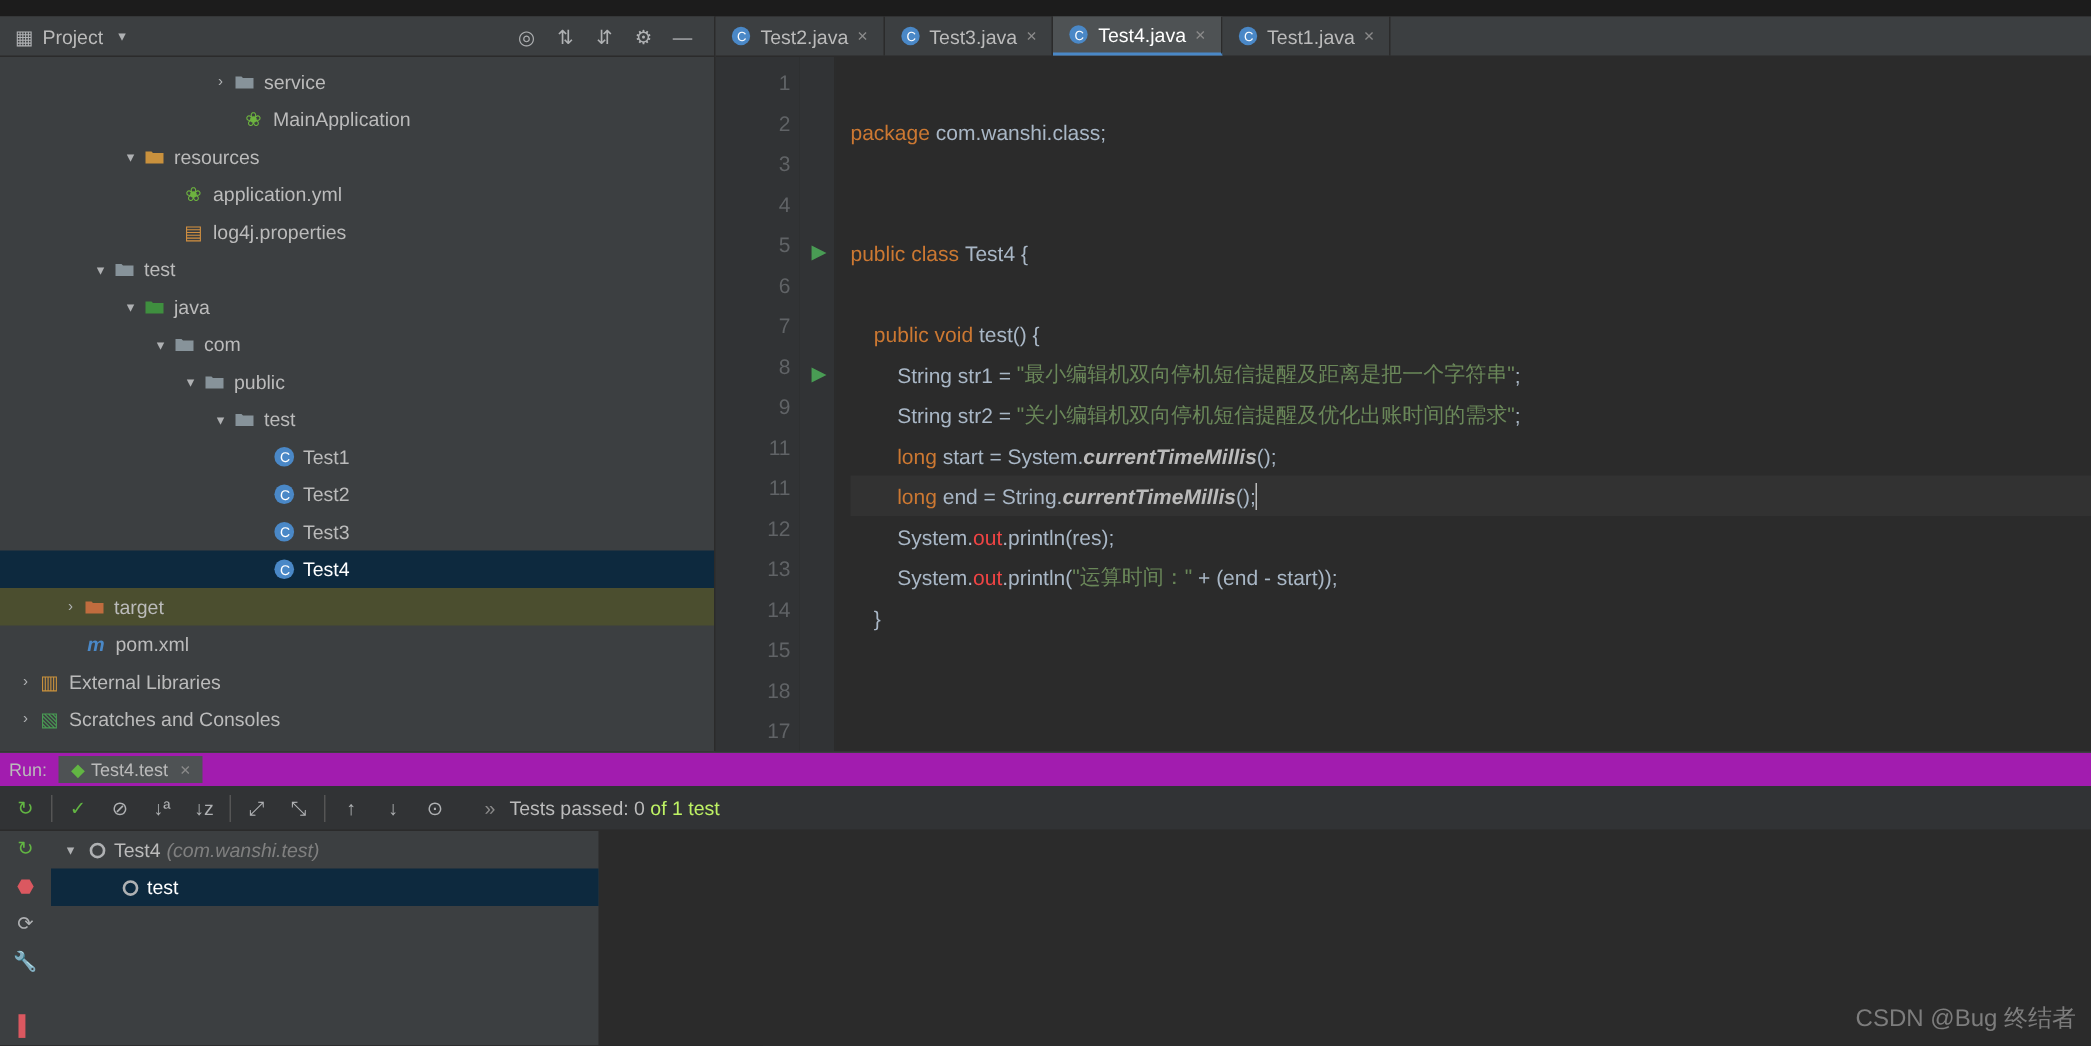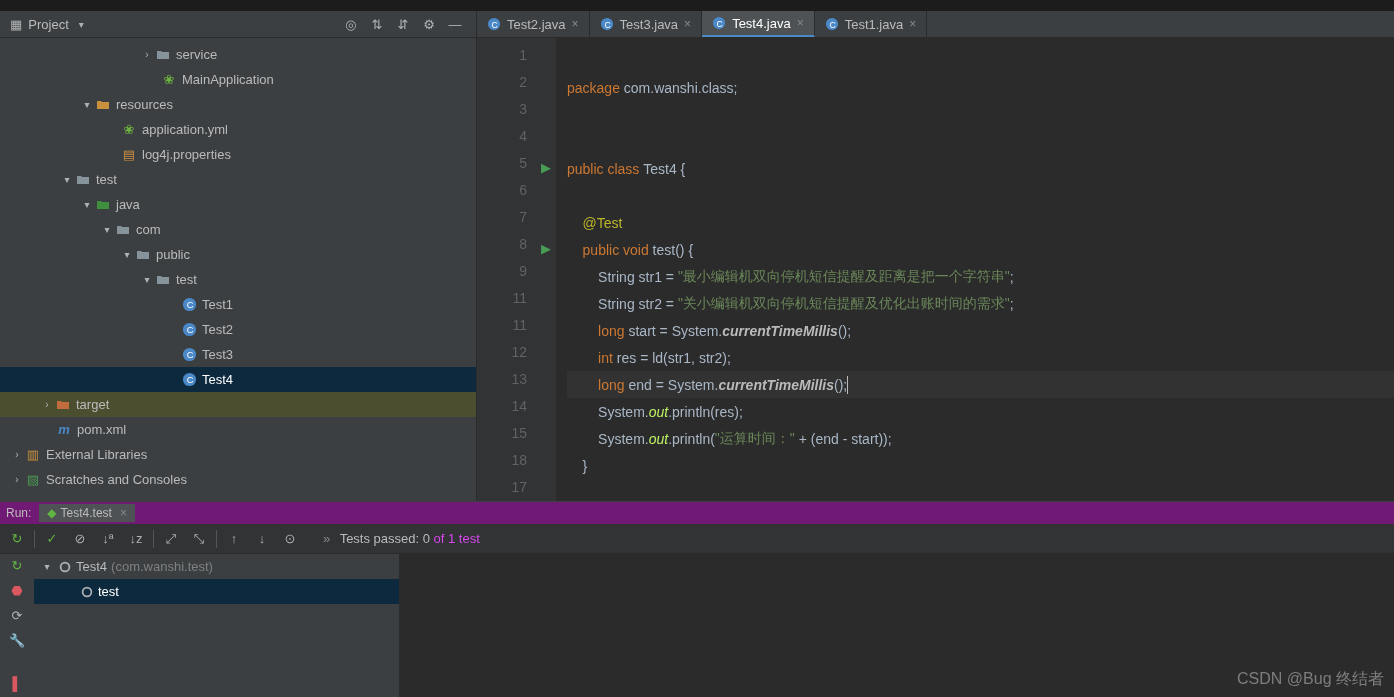--- a/index.html
+++ b/index.html
@@ -34,43 +34,43 @@
   .gutter { width:56px; background:#313335; color:#606366; text-align:right; padding:4px 6px 0 0; line-height:27px; position:relative; }
   .ln { height:27px; position:relative; }
   .ln .gicn { position:absolute; right:-24px; top:4px; color:#499c54; font-size:13px; }
   .marks { width:24px; background:#313335; border-right:1px solid #2b2b2b; }
   .code { flex:1; padding:4px 0 0 10px;margin-top:32px; }
   .cl { height:27px; display:flex; align-items:center; white-space:pre; }
   .cl.caret-line { background:#323232; }
   .kw { color:#cc7832; }
   .str { color:#6a8759; }
   .ann { color:#bbb529; }
-  .field { color:#bef264; font-style:italic; }
+  .field { color:#ef4444; }
   .ital { font-style:italic; color:#bababa;font-weight:bold; }
   .pln { color:#a9b7c6; }
   .caret { display:inline-block; width:1px; height:18px; background:#bbbbbb; vertical-align:middle; }
 
   .run-panel { height:196px; background:#2b2b2b; display:flex; flex-direction:column; border-top:1px solid #3c3f41; }
-  .run-header { height:22px; background:#701a75; display:flex; align-items:center; padding:0 6px; font-size:12px; }
+  .run-header { height:22px; background:#a21caf; display:flex; align-items:center; padding:0 6px; font-size:12px; }
   .run-header .tab-run { background:#4e5254; padding:2px 8px; display:flex; align-items:center; gap:4px; margin-left:8px; }
   .run-header .close-r { color:#8a8a8a; margin-left:4px; }
 
   .run-toolbar { height:30px; background:#313335; display:flex; align-items:center; padding:0 6px; border-bottom:1px solid #2b2b2b; gap:6px; }
   .run-toolbar .ric { width:22px; height:22px; display:flex; align-items:center; justify-content:center; color:#afb1b3; cursor:pointer; }
   .divider { width:1px; height:18px; background:#555; }
   .tests-status { margin-left:16px; color:#bbbbbb; font-size:13px; }
-  .tests-status .dim { color:#d946ef; }
+  .tests-status .dim { color:#bef264; }
 
   .run-body { display:flex; flex:1; min-height:0; }
   .run-side { width:34px; background:#3c3f41; display:flex; flex-direction:column; align-items:center; padding-top:4px; gap:10px; }
   .run-side .sic { cursor:pointer; color:#afb1b3; }
   .run-tree { width:366px; background:#3c3f41; border-right:1px solid #2b2b2b; font-size:13px; }
   .rt-row { height:25px; display:flex; align-items:center; padding-left:6px; }
   .rt-row.selected { background:#0d293e; color:#fff; }
-  .rt-row .dim { color:#808080; margin-left:4px; }
+  .rt-row .dim { color:#808080; margin-left:4px;font-style:italic; }
   .run-output { flex:1; background:#2b2b2b; }
 
   .watermark { position:absolute; right:10px; bottom:7px; color:#999; font-size:16px; opacity:0.75; }
 
   svg { width:14px; height:14px; }
   .ic-fold { fill:#87939a; }
   .ic-fold-g { fill:#3f8f3f; }
   .ic-class { width:15px;height:15px; }
   .ic-class circle{ fill:#4a88c7; }
   .ic-class text{ fill:#fff; font:10px sans-serif; }
@@ -291,27 +291,25 @@
           <div class="ln">18</div>
           <div class="ln">17</div>
         </div>
         <div class="marks"></div>
         <div class="code">
           <div class="cl"><span class="kw">package </span><span class="pln">com.wanshi.class;</span></div>
           <div class="cl"></div>
           <div class="cl"></div>
           <div class="cl"><span class="kw">public class </span><span class="pln">Test4 {</span></div>
           <div class="cl"></div>
-          <div class="cl"><span class="ann">    @Test</span></div>
           <div class="cl"><span class="kw">    public void </span><span class="pln">test() {</span></div>
           <div class="cl"><span class="pln">        String str1 = </span><span class="str">"最小编辑机双向停机短信提醒及距离是把一个字符串"</span><span class="pln">;</span></div>
           <div class="cl"><span class="pln">        String str2 = </span><span class="str">"关小编辑机双向停机短信提醒及优化出账时间的需求"</span><span class="pln">;</span></div>
           <div class="cl"><span class="kw">        long </span><span class="pln">start = System.</span><span class="ital">currentTimeMillis</span><span class="pln">();</span></div>
-          <div class="cl"><span class="kw">        int </span><span class="pln">res = ld(str1, str2);</span></div>
-          <div class="cl caret-line"><span class="kw">        long </span><span class="pln">end = System.</span><span class="ital">currentTimeMillis</span><span class="pln">();</span><span class="caret"></span></div>
+          <div class="cl caret-line"><span class="kw">        long </span><span class="pln">end = String.</span><span class="ital">currentTimeMillis</span><span class="pln">();</span><span class="caret"></span></div>
           <div class="cl"><span class="pln">        System.</span><span class="field">out</span><span class="pln">.println(res);</span></div>
           <div class="cl"><span class="pln">        System.</span><span class="field">out</span><span class="pln">.println(</span><span class="str">"运算时间："</span><span class="pln"> + (end - start));</span></div>
           <div class="cl"><span class="pln">    }</span></div>
           <div class="cl"></div>
         </div>
       </div>
     </div>
   </div>
 
   <div class="run-panel">

